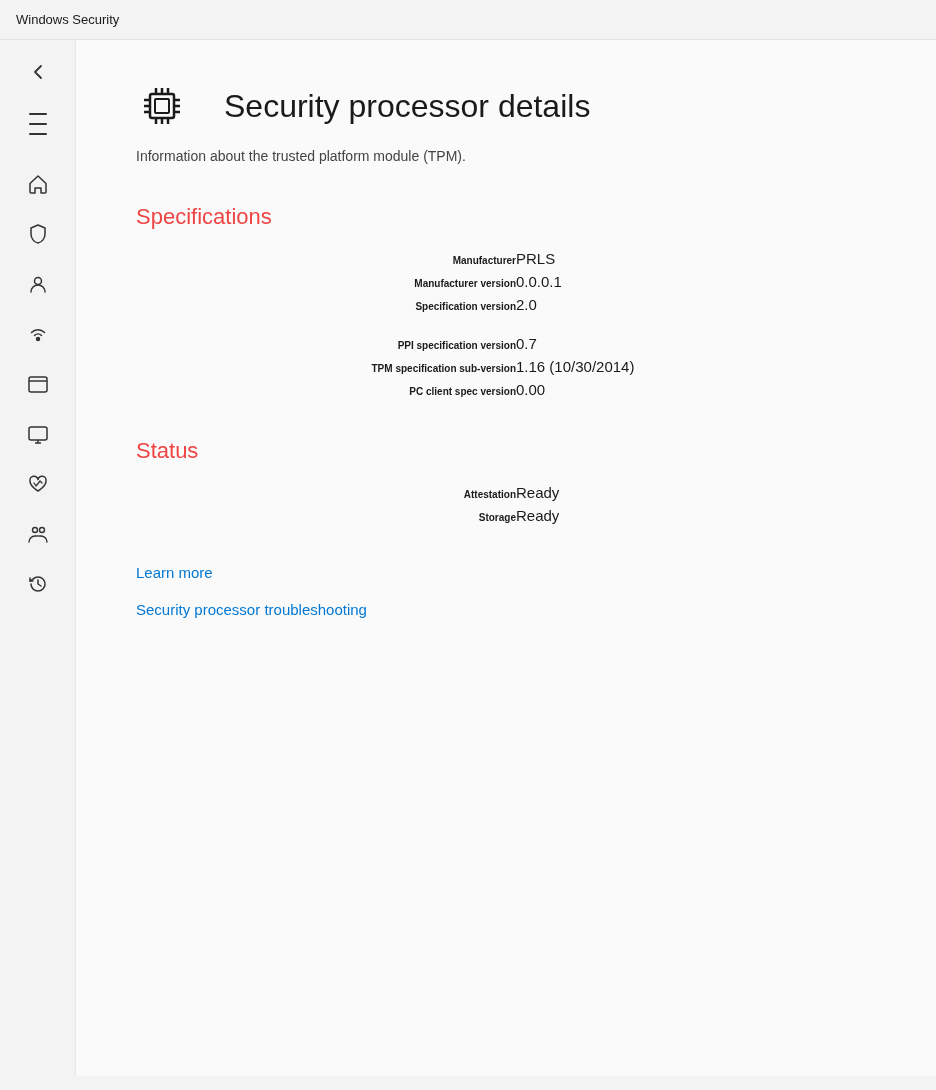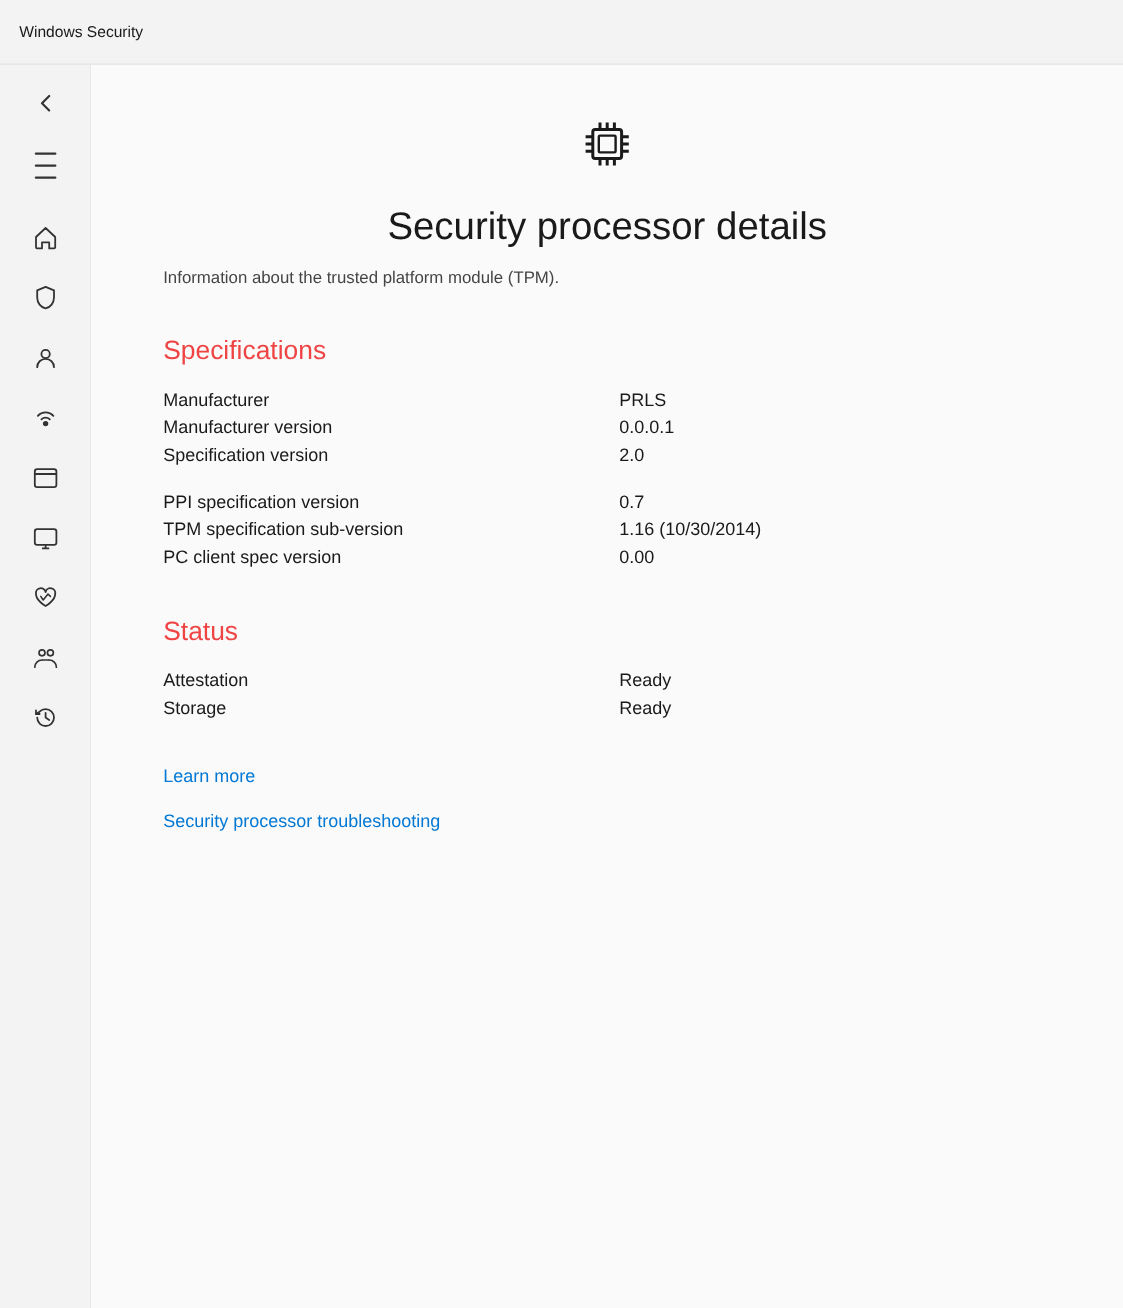--- a/index.html
+++ b/index.html
@@ -11,21 +11,21 @@
     body {
       width: 936px;
       height: 1090px;
       background: #f3f3f3;
       font-family: 'Segoe UI', sans-serif;
       overflow: hidden;
     }
 
     
     .title-bar {
-      height: 54px;
+      height: 40px;
       background: #f3f3f3;
       display: flex;
       align-items: center;
       padding: 0 16px;
       border-bottom: 1px solid #e0e0e0;
     }
 
     .title-bar-text {
       font-size: 13px;
       font-weight: 400;
@@ -94,23 +94,22 @@
       flex: 1;
       padding: 40px 60px;
       background: #fafafa;
       overflow-y: auto;
     }
 
     
     .page-header {
       display: flex;
       align-items: center;
-      gap: 24px;
+      gap: 36px;
       margin-bottom: 16px;
-      flex-direction: column;
     }
 
     .page-icon {
       width: 52px;
       height: 52px;
       display: flex;
       align-items: center;
       justify-content: center;
       flex-shrink: 0;
     }
@@ -140,25 +139,26 @@
       margin-bottom: 40px;
     }
 
     .spec-row {
       display: flex;
       align-items: baseline;
       margin-bottom: 6px;
     }
 
     .spec-label {
-      font-size: 15px;
-      font-weight: 400;
+      font-size: 10px;
+      font-weight: 700;
       color: #1a1a1a;
       width: 380px;
       min-width: 380px;
+      text-align: right;
     }
 
     .spec-value {
       font-size: 15px;
       font-weight: 400;
       color: #1a1a1a;
       text-align: right;
     }
 
     .spec-group-spacer {

